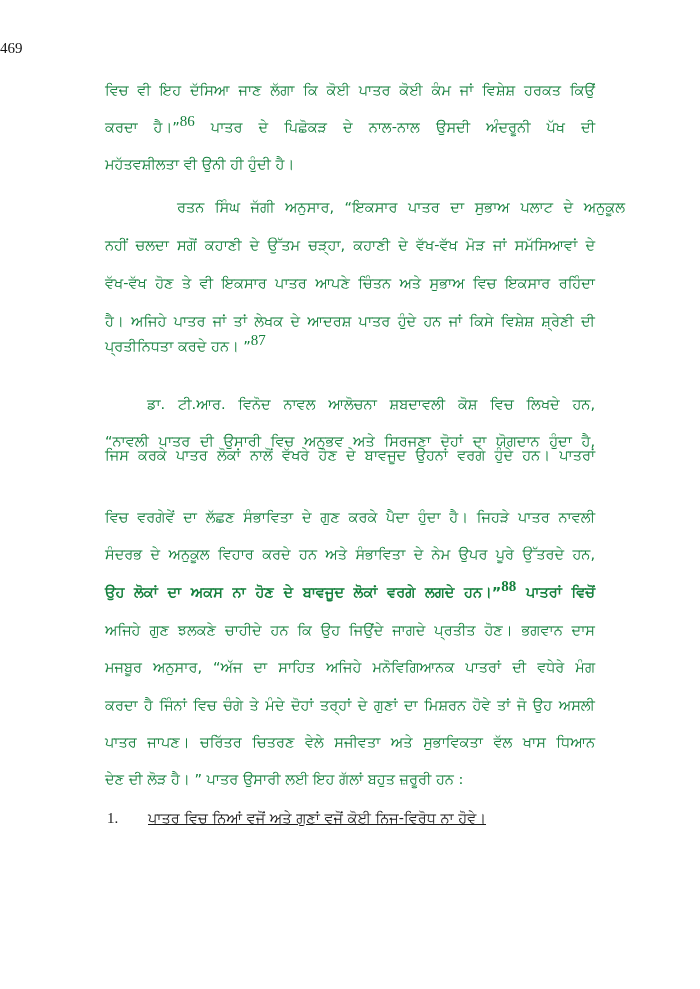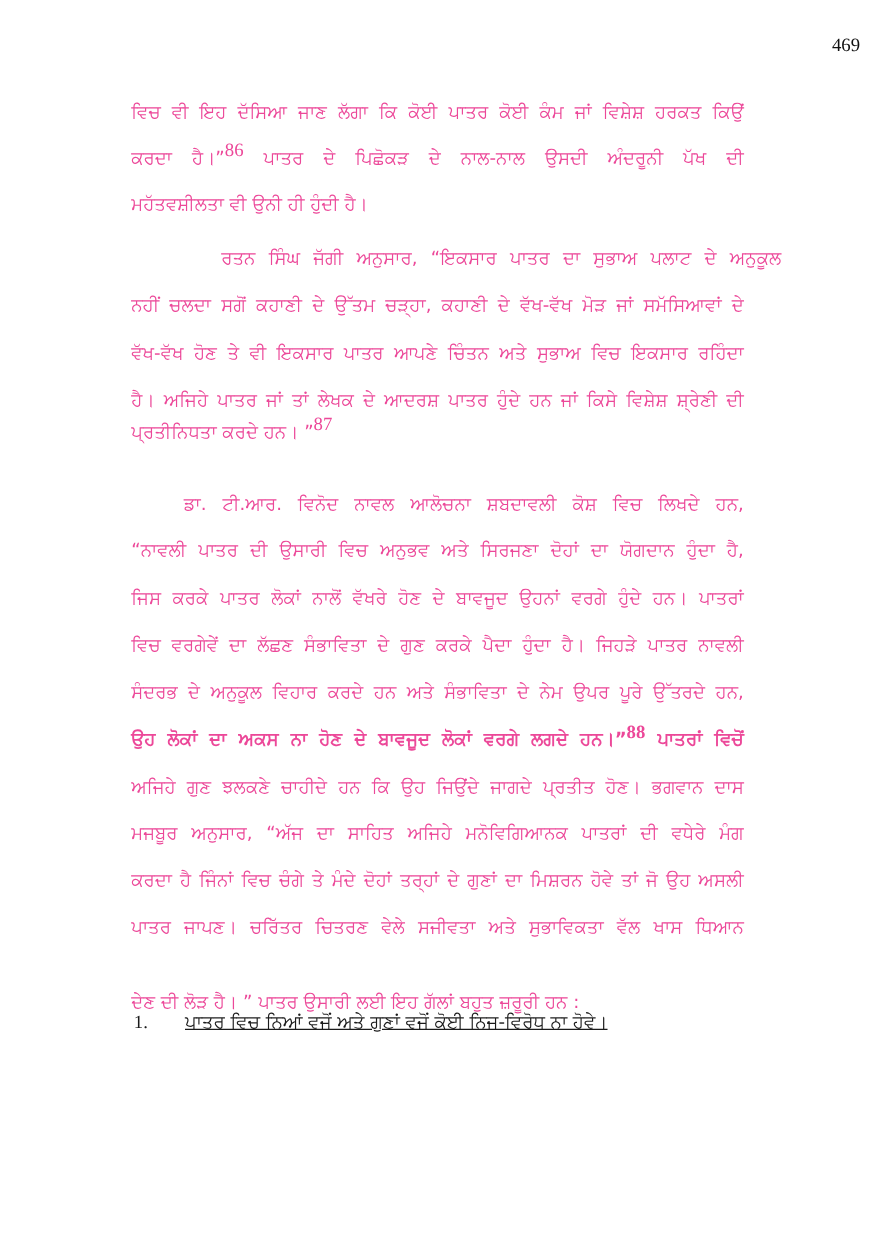--- a/index.html
+++ b/index.html
@@ -10,38 +10,38 @@
     body {
       width: 700px;
       height: 989px;
       position: relative;
       overflow: hidden;
       color: #1a1a1a;
       font-family: "DejaVu Sans", sans-serif;
     }
     .page-number {
       position: absolute;
-      top: 29px;
+      top: 40px;
       left: 0;
       width: 688px;
-      text-align: right;
+      text-align: left;
       font-family: "Liberation Serif", serif;
       font-size: 15px;
       color: #111;
     }
     .line {
       position: absolute;
       left: 105px;
       width: 490px;
       font-size: 14.5px;
       line-height: 20px;
       white-space: nowrap;
       text-align: justify;
       text-align-last: justify;
-      color: #ec4899;
+      color: #15803d;
     }
     .line.indent {
       left: 147px;
       width: 448px;
     }
     .line.last {
       text-align-last: left;
     }
     sup.fn {
       font-family: "Liberation Serif", serif;
@@ -82,29 +82,29 @@
     <div class="line indent" style="top:197px;margin-left:30px;">ਰਤਨ ਸਿੰਘ ਜੱਗੀ ਅਨੁਸਾਰ, “ਇਕਸਾਰ ਪਾਤਰ ਦਾ ਸੁਭਾਅ ਪਲਾਟ ਦੇ ਅਨੁਕੂਲ</div>
     <div class="line" style="top:235px;">ਨਹੀਂ ਚਲਦਾ ਸਗੋਂ ਕਹਾਣੀ ਦੇ ਉੱਤਮ ਚੜ੍ਹਾ, ਕਹਾਣੀ ਦੇ ਵੱਖ-ਵੱਖ ਮੋੜ ਜਾਂ ਸਮੱਸਿਆਵਾਂ ਦੇ</div>
     <div class="line" style="top:273px;">ਵੱਖ-ਵੱਖ ਹੋਣ ਤੇ ਵੀ ਇਕਸਾਰ ਪਾਤਰ ਆਪਣੇ ਚਿੰਤਨ ਅਤੇ ਸੁਭਾਅ ਵਿਚ ਇਕਸਾਰ ਰਹਿੰਦਾ</div>
     <div class="line" style="top:311px;">ਹੈ। ਅਜਿਹੇ ਪਾਤਰ ਜਾਂ ਤਾਂ ਲੇਖਕ ਦੇ ਆਦਰਸ਼ ਪਾਤਰ ਹੁੰਦੇ ਹਨ ਜਾਂ ਕਿਸੇ ਵਿਸ਼ੇਸ਼ ਸ਼੍ਰੇਣੀ ਦੀ</div>
     <div class="line last" style="top:336px;"><span>ਪ੍ਰਤੀਨਿਧਤਾ ਕਰਦੇ ਹਨ। ”</span><sup class="fn">87</sup><span></span></div>
   </div>
 
   <div>
     <div class="line indent" style="top:394px;">ਡਾ. ਟੀ.ਆਰ. ਵਿਨੋਦ ਨਾਵਲ ਆਲੋਚਨਾ ਸ਼ਬਦਾਵਲੀ ਕੋਸ਼ ਵਿਚ ਲਿਖਦੇ ਹਨ,</div>
     <div class="line" style="top:431px;">“ਨਾਵਲੀ ਪਾਤਰ ਦੀ ਉਸਾਰੀ ਵਿਚ ਅਨੁਭਵ ਅਤੇ ਸਿਰਜਣਾ ਦੋਹਾਂ ਦਾ ਯੋਗਦਾਨ ਹੁੰਦਾ ਹੈ,</div>
-    <div class="line" style="top:469px;">ਜਿਸ ਕਰਕੇ ਪਾਤਰ ਲੋਕਾਂ ਨਾਲੋਂ ਵੱਖਰੇ ਹੋਣ ਦੇ ਬਾਵਜੂਦ ਉਹਨਾਂ ਵਰਗੇ ਹੁੰਦੇ ਹਨ। ਪਾਤਰਾਂ</div>
+    <div class="line" style="top:445px;">ਜਿਸ ਕਰਕੇ ਪਾਤਰ ਲੋਕਾਂ ਨਾਲੋਂ ਵੱਖਰੇ ਹੋਣ ਦੇ ਬਾਵਜੂਦ ਉਹਨਾਂ ਵਰਗੇ ਹੁੰਦੇ ਹਨ। ਪਾਤਰਾਂ</div>
     <div class="line" style="top:507px;">ਵਿਚ ਵਰਗੇਵੇਂ ਦਾ ਲੱਛਣ ਸੰਭਾਵਿਤਾ ਦੇ ਗੁਣ ਕਰਕੇ ਪੈਦਾ ਹੁੰਦਾ ਹੈ। ਜਿਹੜੇ ਪਾਤਰ ਨਾਵਲੀ</div>
     <div class="line" style="top:544px;">ਸੰਦਰਭ ਦੇ ਅਨੁਕੂਲ ਵਿਹਾਰ ਕਰਦੇ ਹਨ ਅਤੇ ਸੰਭਾਵਿਤਾ ਦੇ ਨੇਮ ਉਪਰ ਪੂਰੇ ਉੱਤਰਦੇ ਹਨ,</div>
     <div class="line" style="top:582px;font-weight:bold;"><span>ਉਹ ਲੋਕਾਂ ਦਾ ਅਕਸ ਨਾ ਹੋਣ ਦੇ ਬਾਵਜੂਦ ਲੋਕਾਂ ਵਰਗੇ ਲਗਦੇ ਹਨ।”</span><sup class="fn">88</sup><span> ਪਾਤਰਾਂ ਵਿਚੋਂ</span></div>
     <div class="line" style="top:620px;">ਅਜਿਹੇ ਗੁਣ ਝਲਕਣੇ ਚਾਹੀਦੇ ਹਨ ਕਿ ਉਹ ਜਿਉਂਦੇ ਜਾਗਦੇ ਪ੍ਰਤੀਤ ਹੋਣ। ਭਗਵਾਨ ਦਾਸ</div>
     <div class="line" style="top:657px;">ਮਜਬੂਰ ਅਨੁਸਾਰ, “ਅੱਜ ਦਾ ਸਾਹਿਤ ਅਜਿਹੇ ਮਨੋਵਿਗਿਆਨਕ ਪਾਤਰਾਂ ਦੀ ਵਧੇਰੇ ਮੰਗ</div>
     <div class="line" style="top:695px;">ਕਰਦਾ ਹੈ ਜਿੰਨਾਂ ਵਿਚ ਚੰਗੇ ਤੇ ਮੰਦੇ ਦੋਹਾਂ ਤਰ੍ਹਾਂ ਦੇ ਗੁਣਾਂ ਦਾ ਮਿਸ਼ਰਨ ਹੋਵੇ ਤਾਂ ਜੋ ਉਹ ਅਸਲੀ</div>
     <div class="line" style="top:732px;">ਪਾਤਰ ਜਾਪਣ। ਚਰਿੱਤਰ ਚਿਤਰਣ ਵੇਲੇ ਸਜੀਵਤਾ ਅਤੇ ਸੁਭਾਵਿਕਤਾ ਵੱਲ ਖਾਸ ਧਿਆਨ</div>
-    <div class="line last" style="top:792px;">ਦੇਣ ਦੀ ਲੋੜ ਹੈ। ” ਪਾਤਰ ਉਸਾਰੀ ਲਈ ਇਹ ਗੱਲਾਂ ਬਹੁਤ ਜ਼ਰੂਰੀ ਹਨ :</div>
+    <div class="line last" style="top:769px;">ਦੇਣ ਦੀ ਲੋੜ ਹੈ। ” ਪਾਤਰ ਉਸਾਰੀ ਲਈ ਇਹ ਗੱਲਾਂ ਬਹੁਤ ਜ਼ਰੂਰੀ ਹਨ :</div>
   </div>
 
   <div>
     <div>
       <span class="list-num" style="top:808px;">1.</span>
       <span class="list-text" style="top:808px;">ਪਾਤਰ ਵਿਚ ਨਿਆਂ ਵਜੋਂ ਅਤੇ ਗੁਣਾਂ ਵਜੋਂ ਕੋਈ ਨਿਜ-ਵਿਰੋਧ ਨਾ ਹੋਵੇ।</span>
     </div>
   </div>
 
 </div>

